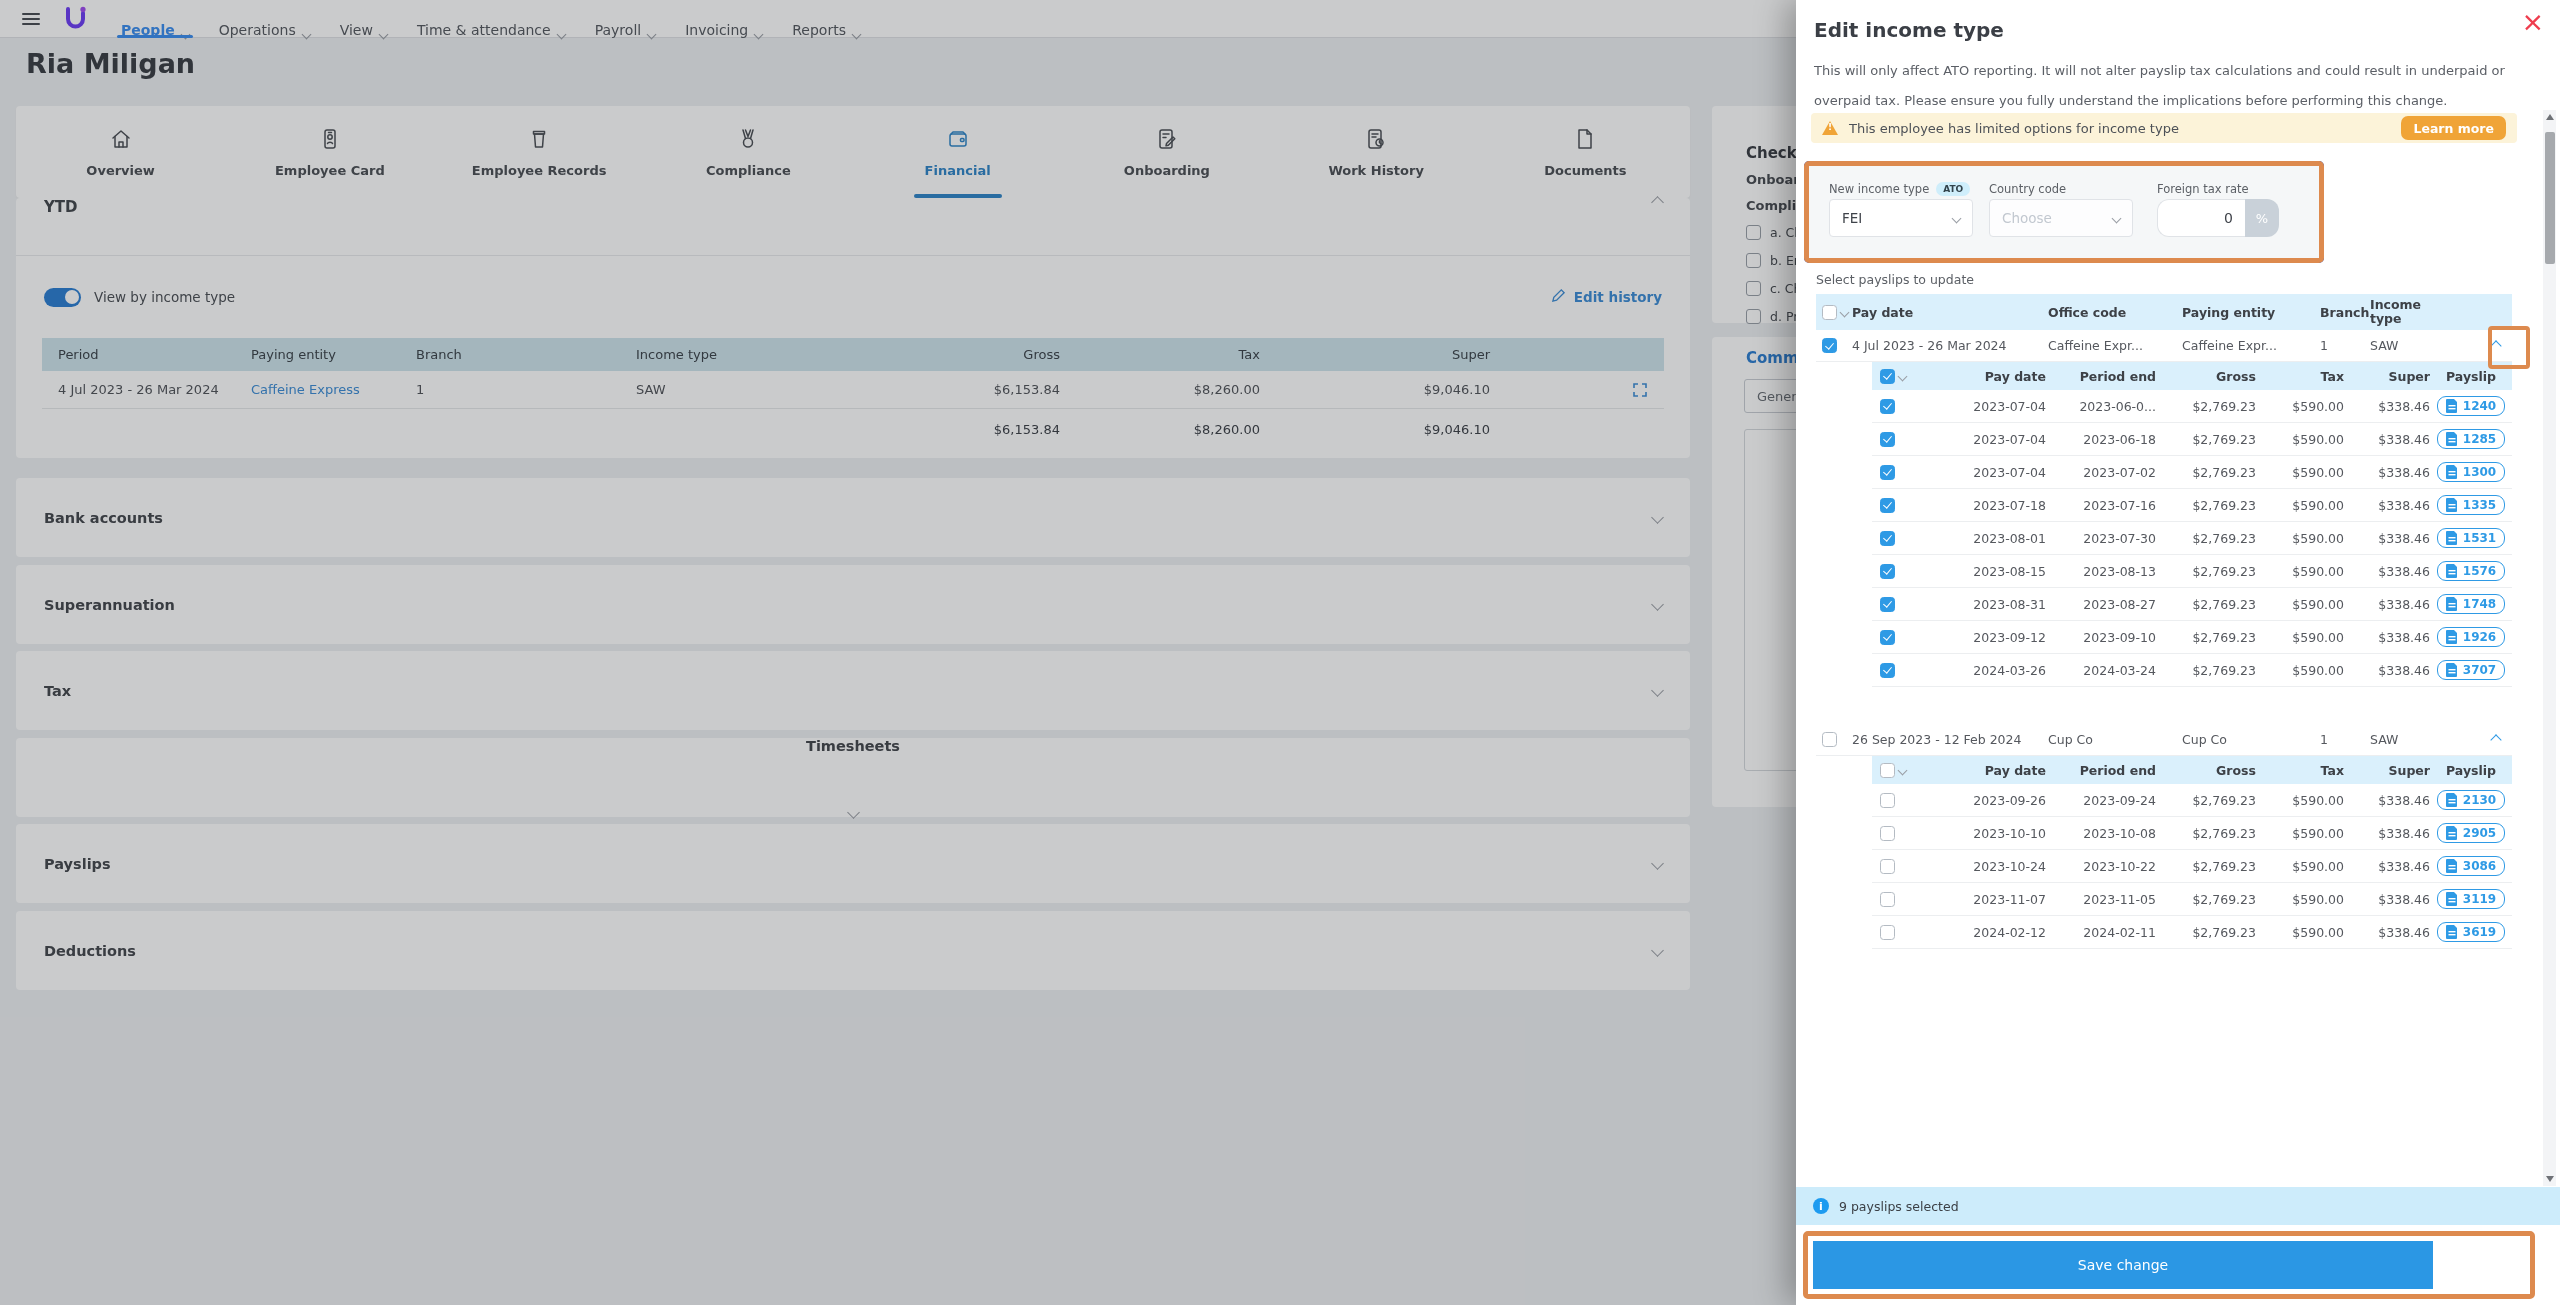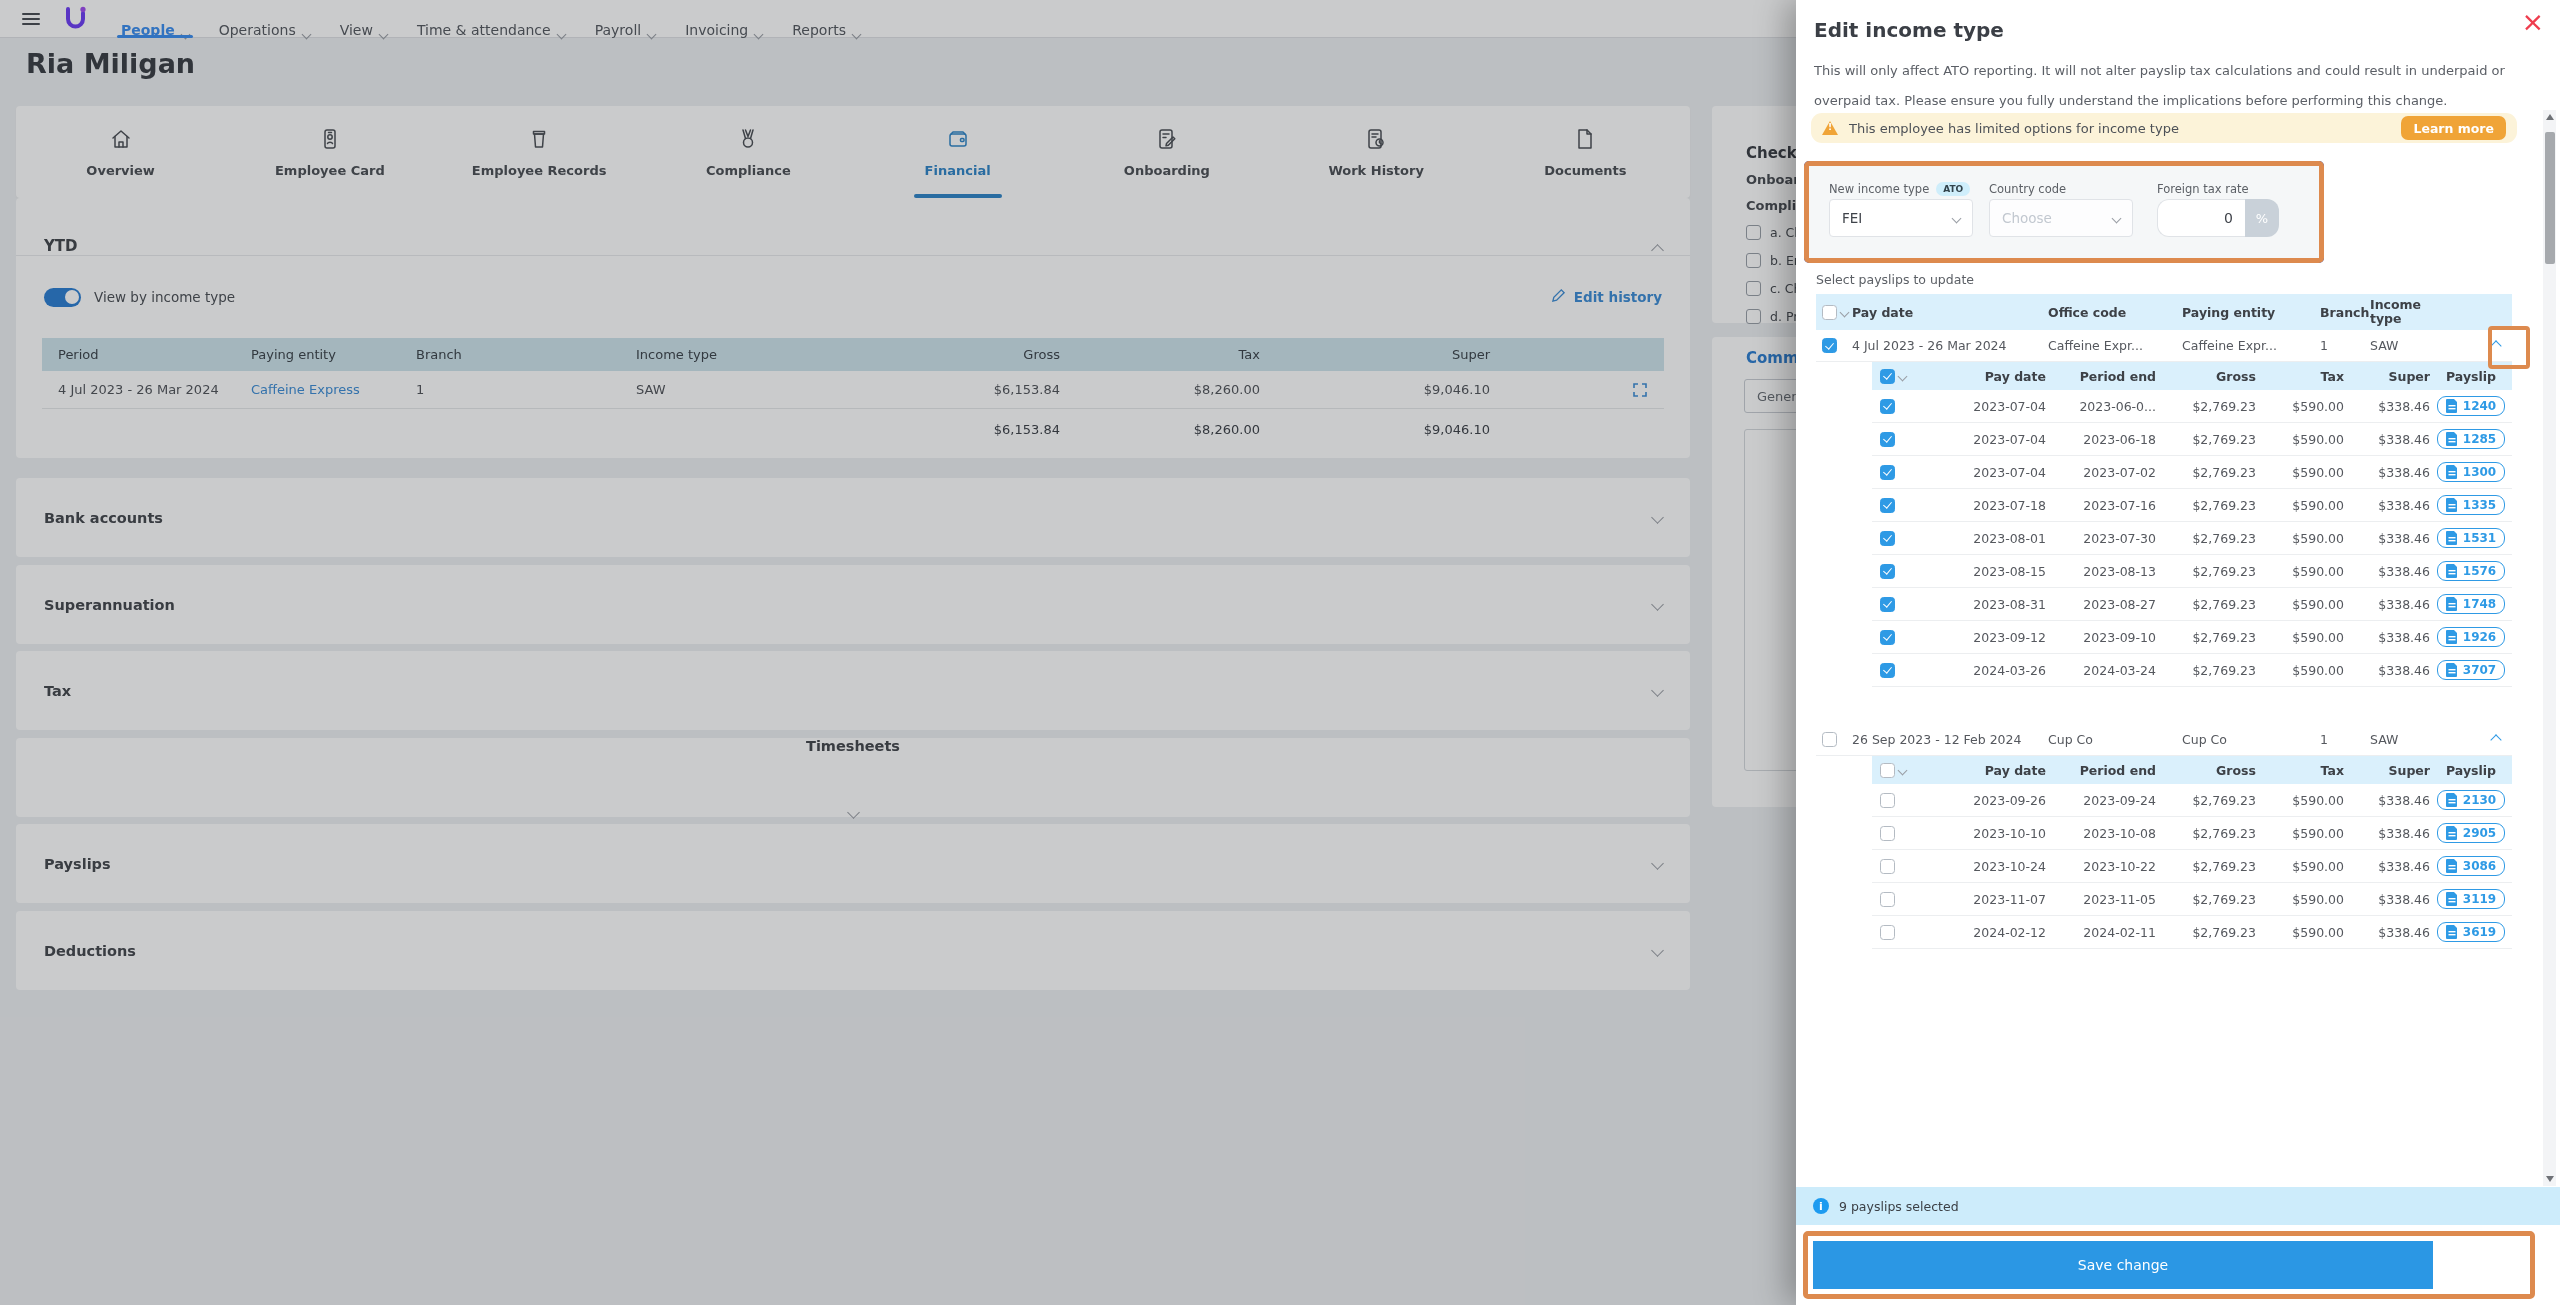--- a/index.html
+++ b/index.html
@@ -28,21 +28,21 @@
   .tab{flex:1;display:flex;flex-direction:column;align-items:center;justify-content:center;gap:8px;
        color:#4d5157;cursor:pointer;position:relative;}
   .tab .ticon svg{stroke:#4d5157;}
   .tab .tlabel{font-size:13px;font-weight:bold;}
   .tab.active{color:#3186c8;}
   .tab.active .ticon svg{stroke:#3186c8;}
   .tab.active::after{content:'';position:absolute;bottom:0;left:50%;transform:translateX(-50%);
                      width:88px;height:4px;background:#3186c8;border-radius:2px;}
   
   .ytd-card{position:absolute;left:16px;top:198px;width:1674px;height:260px;background:#fff;border-radius:4px;}
-  .ytd-head{height:58px;display:flex;align-items:flex-end;justify-content:space-between;padding:0 28px;
+  .ytd-head{height:58px;display:flex;align-items:flex-start;justify-content:space-between;padding:0 28px;
             border-bottom:1px solid #e8eaec;box-sizing:border-box;}
   .ytd-title{font-size:15px;font-weight:bold;color:#44484e;}
   .toggle-row{height:82px;display:flex;align-items:center;justify-content:space-between;padding:0 28px;}
   .tog-left{display:flex;align-items:center;}
   .toggle{width:37px;height:19px;border-radius:10px;background:#2d7fd3;position:relative;cursor:pointer;}
   .toggle::after{content:'';position:absolute;right:2.5px;top:2.5px;width:14px;height:14px;border-radius:50%;background:#fff;}
   .toggle-label{font-size:13.5px;color:#4d5157;margin-left:13px;}
   .edit-history{display:flex;align-items:center;gap:8px;color:#3f8ed6;font-size:13.5px;font-weight:bold;cursor:pointer;}
   .ytd-table{margin:0 26px;font-size:13px;}
   .yt-head{display:flex;align-items:center;height:33px;background:#cfe4ec;color:#3e464d;padding:0 16px;box-sizing:border-box;}
@@ -71,21 +71,21 @@
               display:flex;align-items:center;padding:0 12px;font-size:13px;color:#6b7077;box-sizing:border-box;}
   .com-box{position:absolute;left:32px;top:92px;width:300px;height:340px;border:1px solid #d5d9dd;border-radius:3px;}
   
   .backdrop{position:absolute;inset:0;background:rgba(15,18,22,.22);z-index:5;}
   
   .drawer{position:absolute;top:0;right:0;width:764px;height:1305px;background:#fff;z-index:10;
           box-shadow:-10px 0 30px rgba(0,0,0,.28);}
   .dw-title{position:absolute;left:18px;top:18px;font-size:20px;font-weight:bold;color:#3b3f46;}
   .dw-close{position:absolute;right:16px;top:8px;font-size:27px;color:#ef3d4e;cursor:pointer;line-height:1;}
   .dw-desc{position:absolute;left:18px;top:56px;width:726px;font-size:13px;line-height:30px;color:#5b5f66;}
-  .dw-warn{position:absolute;left:15px;top:113px;width:706px;height:30px;background:#fcf3d9;border-radius:11px;
+  .dw-warn{position:absolute;left:15px;top:113px;width:706px;height:30px;background:#fcf3d9;border-radius:4px;
            display:flex;align-items:center;padding:0 11px;box-sizing:border-box;}
   .tri{width:0;height:0;border-left:8px solid transparent;border-right:8px solid transparent;
        border-bottom:14px solid #f0a437;position:relative;}
   .tri::after{content:'!';position:absolute;left:-2px;top:1px;color:#fff;font-size:9px;font-weight:bold;}
   .warn-text{font-size:13px;color:#4d5157;margin-left:11px;flex:1;}
   .learn-btn{background:#f0a437;color:#fff;font-size:12.5px;font-weight:bold;border:none;border-radius:7px;
              padding:3px 12px;height:24px;cursor:pointer;font-family:inherit;}
   .form-box{position:absolute;left:8px;top:161px;width:520px;height:102px;border:5px solid #1d4ed8;border-radius:5px;
             background:#f5f7f8;box-sizing:border-box;}
   .f-label{position:absolute;top:16px;font-size:11.5px;color:#5c6066;display:flex;align-items:center;}

